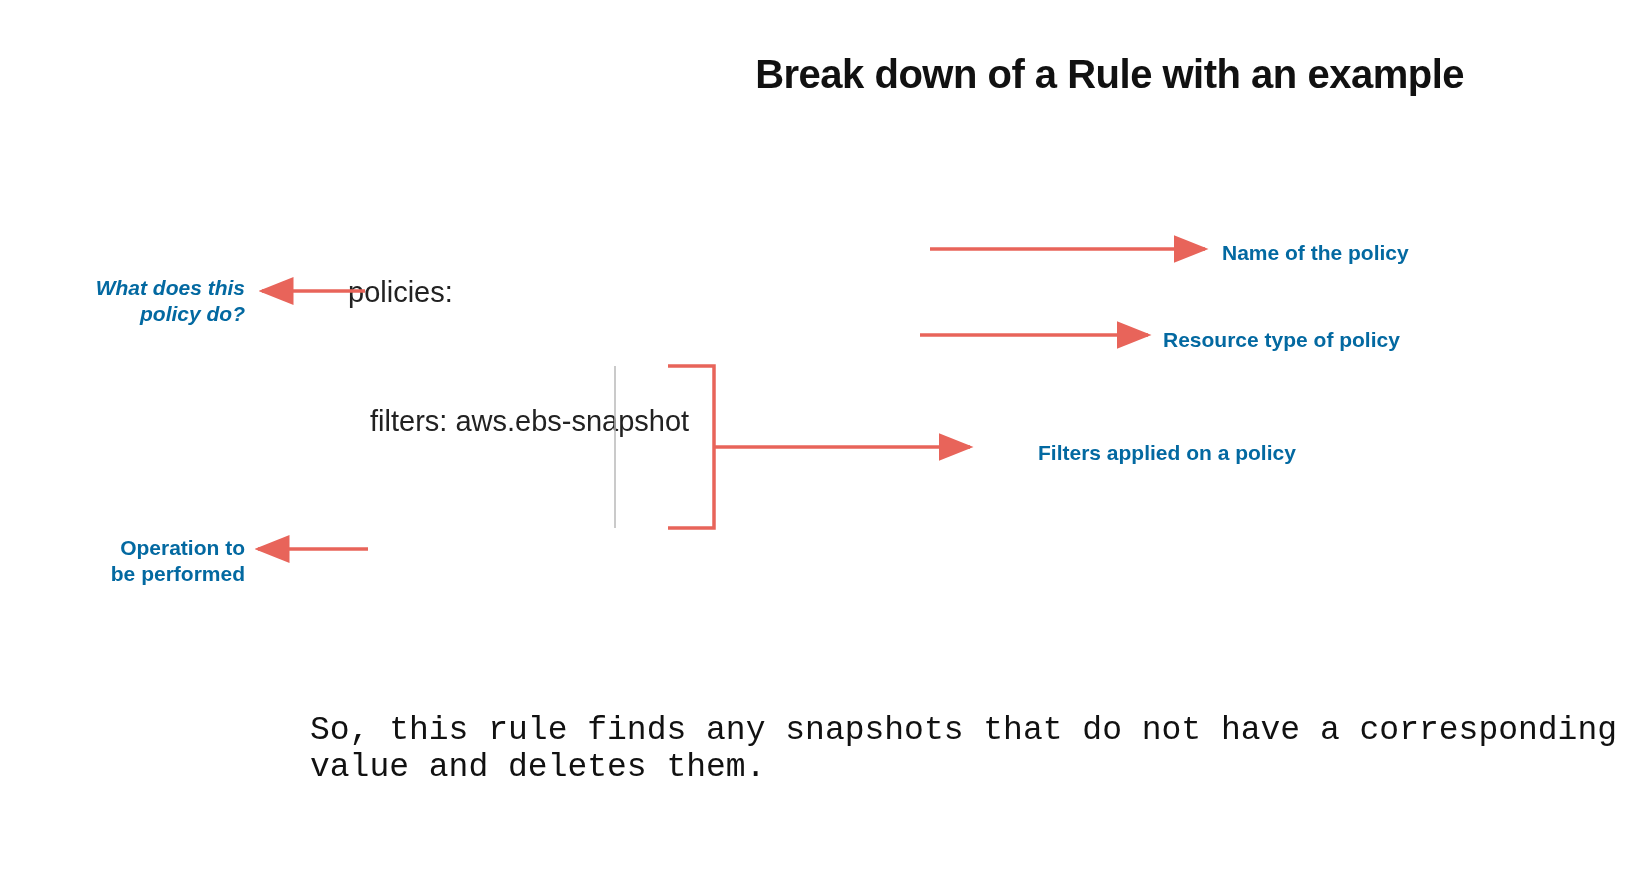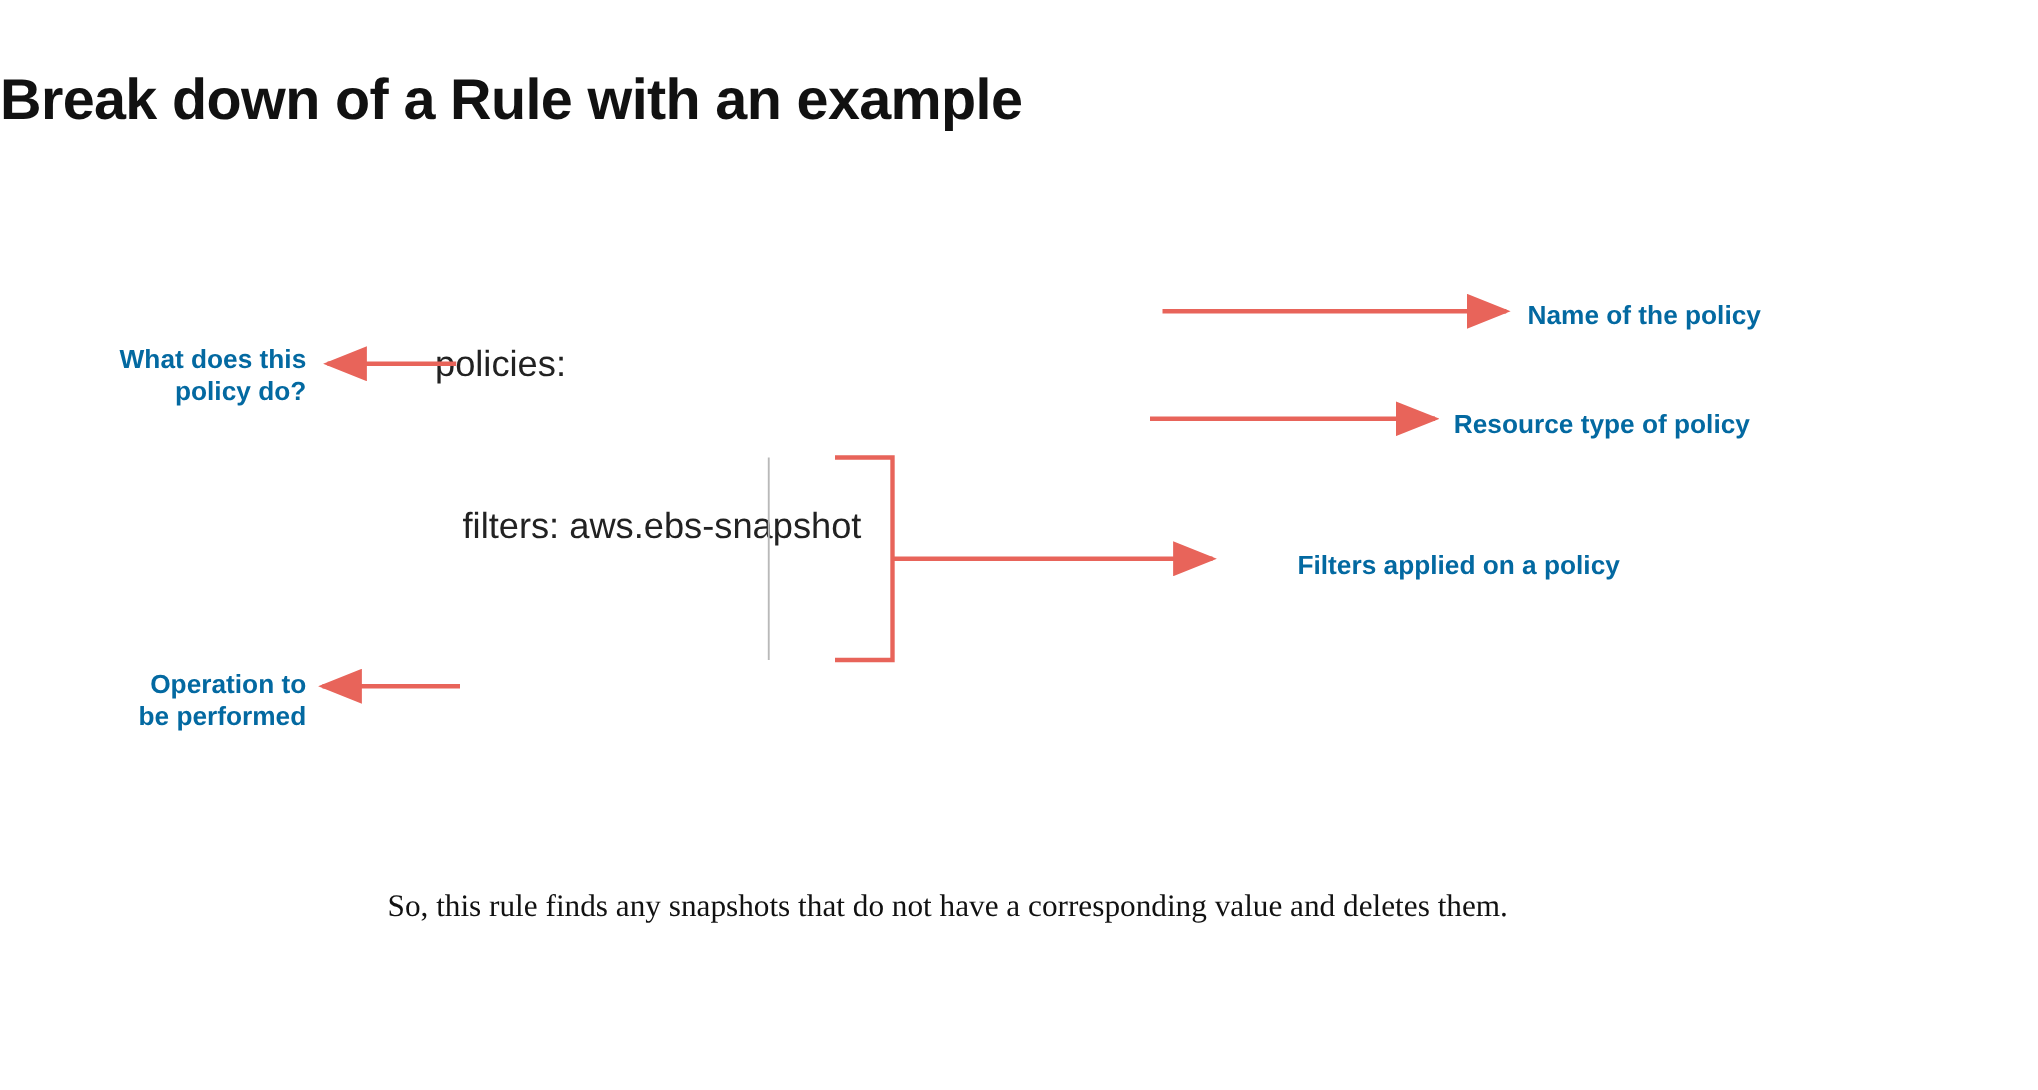--- a/index.html
+++ b/index.html
@@ -14,22 +14,22 @@
     font-family: "Liberation Sans", sans-serif;
     color: #1a1a1a;
     overflow: hidden;
   }
 
   #title {
     position: absolute;
     top: 52px;
     left: 0;
     width: 1464px;
-    text-align: left;
-    font-size: 46px;
+    text-align: right;
+    font-size: 40px;
     font-weight: bold;
     letter-spacing: -0.5px;
     color: #111111;
   }
 
   
   #yaml {
     position: absolute;
     left: 348px;
     top: 185px;
@@ -59,22 +59,22 @@
     width: 1630px;
     height: 872px;
     pointer-events: none;
   }
 
   
   #caption {
     position: absolute;
     left: 310px;
     top: 712px;
-    font-family: Liberation Serif, serif;
-    font-size: 25px;
+    font-family: Liberation Mono, monospace;
+    font-size: 33px;
     color: #111111;
   }
 </style>
 </head>
 <body>
 
 <div id="title">Break down of a Rule with an example</div>
 
 <div id="yaml">
   <span class="yline">policies:</span>
@@ -105,21 +105,21 @@
   <path d="M668,366 L714,366 L714,528 L668,528" fill="none" stroke="#e8645a" stroke-width="3.5"></path>
   <line x1="714" y1="447" x2="970" y2="447" stroke="#e8645a" stroke-width="3.5" marker-end="url(#arrowR)"></line>
 
   <line x1="615" y1="366" x2="615" y2="528" stroke="#b9b9b9" stroke-width="1.5"></line>
 
   <line x1="368" y1="549" x2="258" y2="549" stroke="#e8645a" stroke-width="3.5" marker-end="url(#arrowL)"></line>
 </svg>
 
 <div class="anno" style="left:1222px; top:240px;">Name of the policy</div>
 
-<div class="anno right" style="left:40px; top:275px; width:205px;">
+<div class="anno right" style="left:40px; top:275px; width:205px;font-style:italic;">
   <span>What does this</span><br>
   <span>policy do?</span>
 </div>
 
 <div class="anno" style="left:1163px; top:327px;">Resource type of policy</div>
 
 <div class="anno" style="left:1038px; top:440px;">Filters applied on a policy</div>
 
 <div class="anno right" style="left:40px; top:535px; width:205px;">
   <span>Operation to</span><br>

